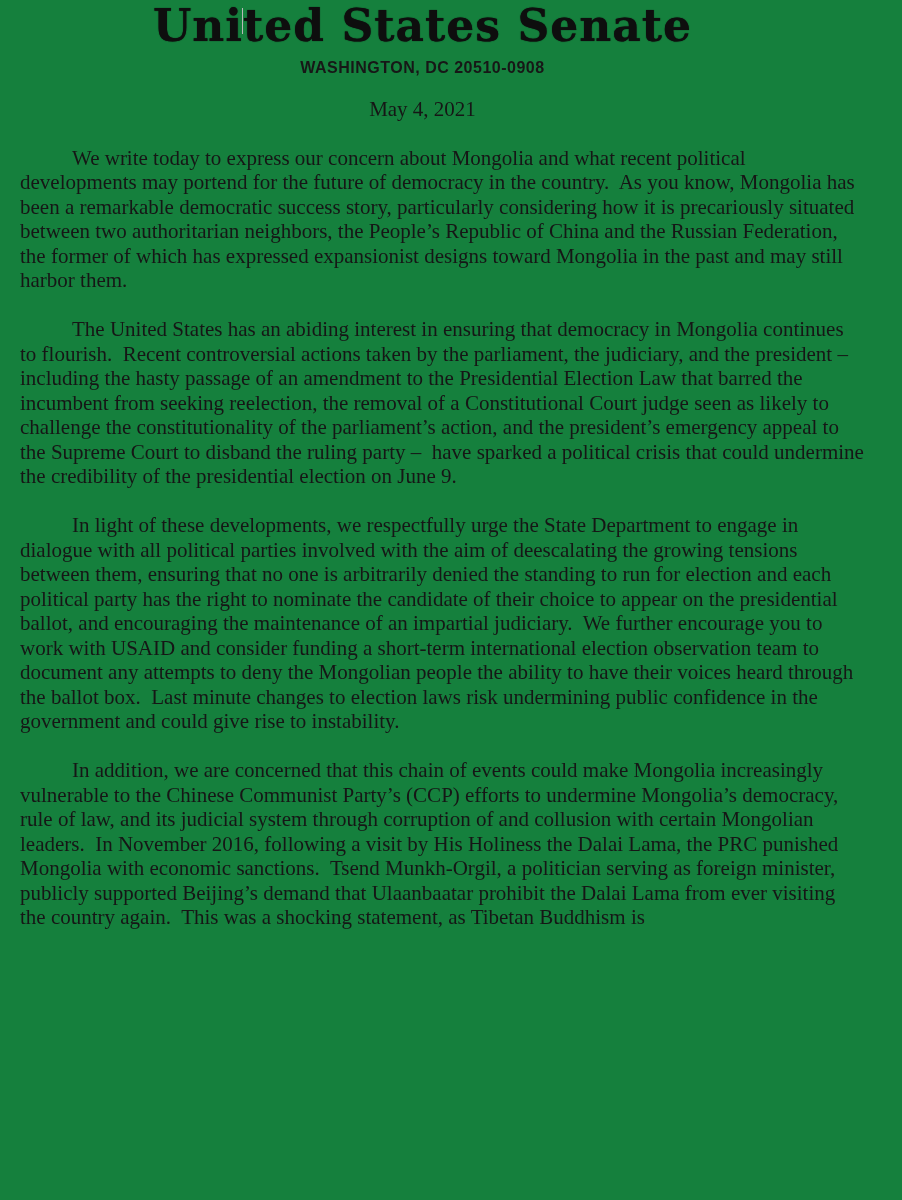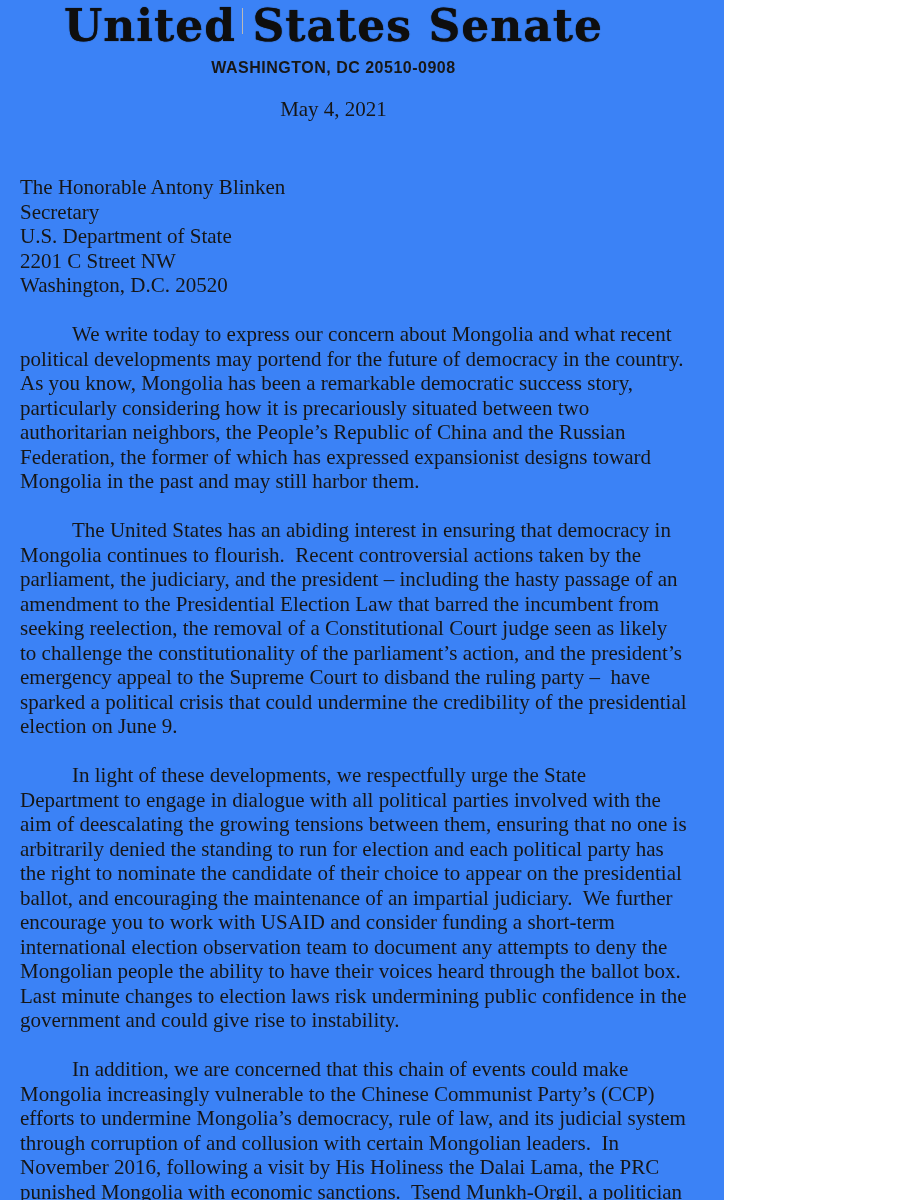--- a/index.html
+++ b/index.html
@@ -2,23 +2,23 @@
 <html><head>
 <meta charset="utf-8">
 <style>
   html, body {
     margin: 0;
     padding: 0;
     background: #ffffff;
   }
   .page {
     position: relative;
-    width: 724px;
+    width: 902px;
     height: 1200px;
-    background: #3b82f6;
+    background: #15803d;
     overflow: hidden;
     color: #161616;
     font-family: "Liberation Serif", serif;
   }
   .content {
     padding: 0 37px 0 20px; 
   }
   .letterhead {
     text-align: center;
     padding-top: 3px;
@@ -87,27 +87,20 @@
   <div class="content">
 
     <div class="letterhead">
       <span class="scan-artifact"></span>
       <div class="senate-title">United States Senate</div>
       <div class="senate-address">WASHINGTON, DC 20510-0908</div>
     </div>
 
     <div class="date-line">May 4, 2021</div>
 
-    <div class="recipient">
-      <div>The Honorable Antony Blinken</div>
-      <div>Secretary</div>
-      <div>U.S. Department of State</div>
-      <div>2201 C Street NW</div>
-      <div>Washington, D.C. 20520</div>
-    </div>
 
 
     <div class="body-block">
       <p class="para">We write today to express our concern about Mongolia and what recent political developments may portend for the future of democracy in the country.  As you know, Mongolia has been a remarkable democratic success story, particularly considering how it is precariously situated between two authoritarian neighbors, the People’s Republic of China and the Russian Federation, the former of which has expressed expansionist designs toward Mongolia in the past and may still harbor them.</p>
       <p class="para">The United States has an abiding interest in ensuring that democracy in Mongolia continues to flourish.  Recent controversial actions taken by the parliament, the judiciary, and the president – including the hasty passage of an amendment to the Presidential Election Law that barred the incumbent from seeking reelection, the removal of a Constitutional Court judge seen as likely to challenge the constitutionality of the parliament’s action, and the president’s emergency appeal to the Supreme Court to disband the ruling party –  have sparked a political crisis that could undermine the credibility of the presidential election on June 9.</p>
       <p class="para">In light of these developments, we respectfully urge the State Department to engage in dialogue with all political parties involved with the aim of deescalating the growing tensions between them, ensuring that no one is arbitrarily denied the standing to run for election and each political party has the right to nominate the candidate of their choice to appear on the presidential ballot, and encouraging the maintenance of an impartial judiciary.  We further encourage you to work with USAID and consider funding a short-term international election observation team to document any attempts to deny the Mongolian people the ability to have their voices heard through the ballot box.  Last minute changes to election laws risk undermining public confidence in the government and could give rise to instability.</p>
       <p class="para">In addition, we are concerned that this chain of events could make Mongolia increasingly vulnerable to the Chinese Communist Party’s (CCP) efforts to undermine Mongolia’s democracy, rule of law, and its judicial system through corruption of and collusion with certain Mongolian leaders.  In November 2016, following a visit by His Holiness the Dalai Lama, the PRC punished Mongolia with economic sanctions.  Tsend Munkh-Orgil, a politician serving as foreign minister, publicly supported Beijing’s demand that Ulaanbaatar prohibit the Dalai Lama from ever visiting the country again.  This was a shocking statement, as Tibetan Buddhism is</p>
     </div>
 
   </div>

